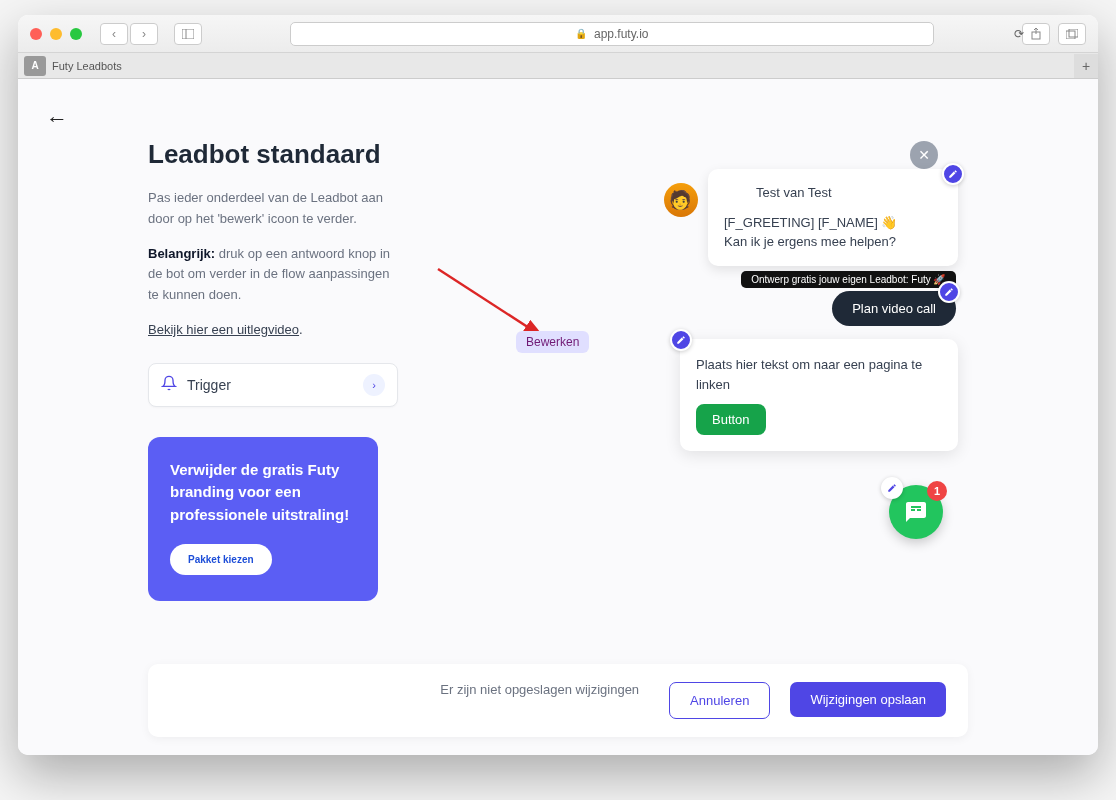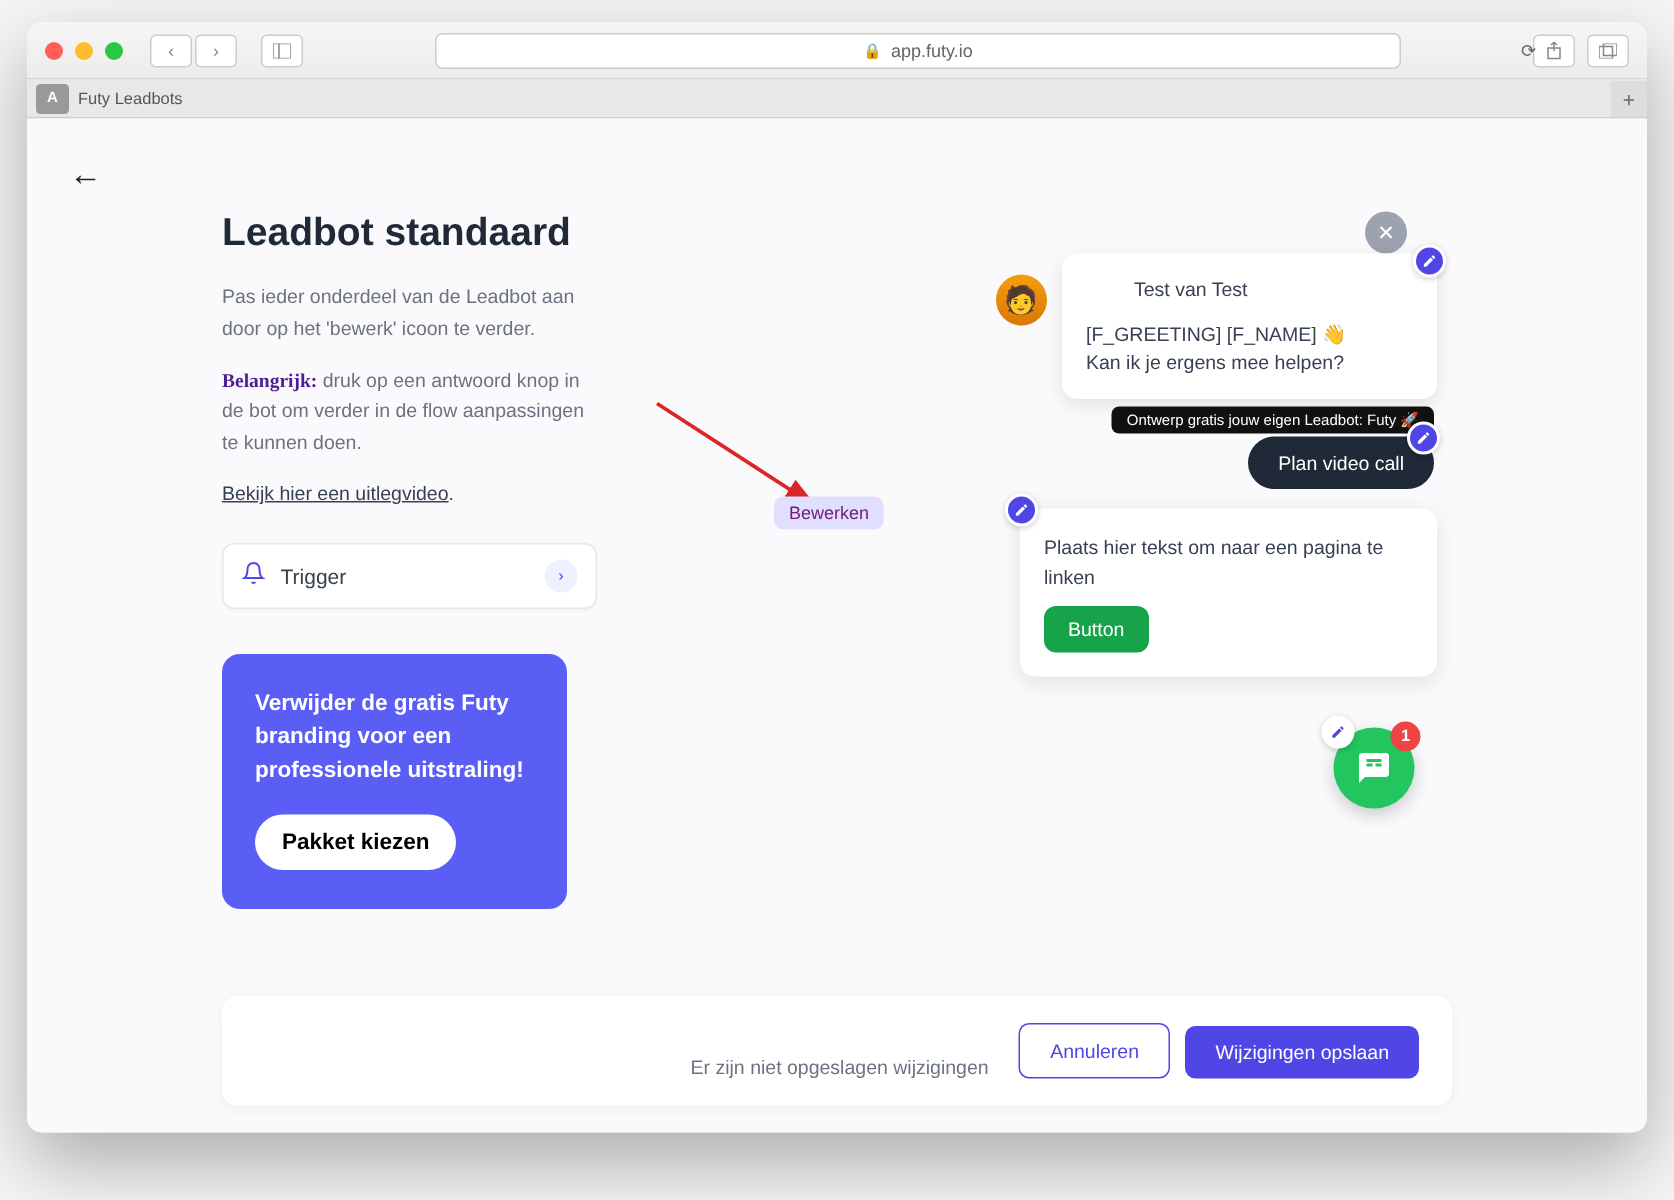--- a/index.html
+++ b/index.html
@@ -26,30 +26,30 @@
 
 
 .content { flex: 1; background: #fafafc; position: relative; overflow: hidden; }
 .back-arrow { position: absolute; top: 24px; left: 28px; font-size: 22px; color: #222; cursor: pointer; }
 .page { padding: 60px 0 0 130px; display: flex; gap: 60px; }
 
 
 .left-col { width: 250px; }
 .page-title { font-size: 26px; font-weight: 700; color: #1f2937; margin-bottom: 18px; }
 .desc { font-size: 13px; color: #6b7280; line-height: 1.6; margin-bottom: 14px; }
-.desc strong { color: #4c1d95; font-family: Liberation Serif, serif; }
+.desc strong { color: #0f172a; }
 .video-link { font-size: 13px; color: #374151; text-decoration: underline; display: inline-block; margin-bottom: 26px; }
 .trigger-row { background: #fff; border: 1px solid #e5e7eb; border-radius: 8px; padding: 10px 12px; display: flex; align-items: center; gap: 10px; font-size: 14px; color: #374151; margin-bottom: 30px; box-shadow: 0 1px 2px rgba(0,0,0,0.03); }
 .bell-icon { color: #4f46e5; }
 .trigger-row .spacer { flex: 1; }
 .trigger-chevron { width: 22px; height: 22px; background: #eef2ff; border-radius: 50%; display: flex; align-items: center; justify-content: center; color: #4f46e5; font-size: 11px; }
 
 .promo { background: #5b5ef4; color: #fff; border-radius: 12px; padding: 22px 22px 26px; width: 230px; }
 .promo-text { font-size: 15px; font-weight: 600; line-height: 1.5; margin-bottom: 18px; }
-.promo-btn { background: #fff; color: #000000; border: none; padding: 10px 18px; border-radius: 22px; font-size: 15px; font-weight: 600; cursor: pointer; }
+.promo-btn { background: #fff; color: #1d4ed8; border: none; padding: 10px 18px; border-radius: 22px; font-size: 10px; font-weight: 600; cursor: pointer; }
 
 
 .preview { flex: 1; position: relative; height: 560px; }
 .close-circle { position: absolute; top: 2px; right: 160px; width: 28px; height: 28px; background: #9ca3af; border-radius: 50%; display: flex; align-items: center; justify-content: center; color: #fff; font-size: 14px; cursor: pointer; }
 
 .avatar { position: absolute; top: 44px; right: 400px; width: 34px; height: 34px; border-radius: 50%; background: linear-gradient(#f59e0b,#d97706); display: flex; align-items: center; justify-content: center; font-size: 18px; }
 
 .msg-card { position: absolute; top: 30px; right: 140px; width: 250px; background: #fff; border-radius: 10px; padding: 14px 16px; box-shadow: 0 4px 12px rgba(0,0,0,0.1); font-size: 13px; color: #374151; line-height: 1.5; }
 .msg-card .edit-badge { position: absolute; top: -6px; right: -6px; }
 .msg-card .title { font-weight: 400; margin-bottom: 10px; margin-left: 32px; }
@@ -67,21 +67,21 @@
 .edit-badge { width: 22px; height: 22px; background: #4f46e5; border: 2px solid #fff; border-radius: 50%; display: flex; align-items: center; justify-content: center; color: #fff; box-shadow: 0 1px 4px rgba(0,0,0,0.2); cursor: pointer; }
 .edit-badge svg { width: 10px; height: 10px; }
 
 .chat-fab { position: absolute; bottom: 160px; right: 155px; width: 54px; height: 54px; background: #22c55e; border-radius: 50%; display: flex; align-items: center; justify-content: center; color: #fff; box-shadow: 0 4px 12px rgba(0,0,0,0.2); }
 .chat-fab .edit-badge { position: absolute; top: -8px; left: -8px; background:#fff; color:#4f46e5; }
 .chat-fab .badge-count { position: absolute; top: -4px; right: -4px; width: 20px; height: 20px; background: #ef4444; border-radius: 50%; font-size: 11px; display: flex; align-items: center; justify-content: center; font-weight: 600; }
 
 .arrow-svg { position: absolute; top: 120px; left: -30px; }
 
 
-.footer-bar { position: absolute; bottom: 18px; left: 130px; right: 130px; background: #fff; border-radius: 10px; padding: 18px 22px; display: flex; align-items: flex-end; gap: 10px; box-shadow: 0 2px 10px rgba(0,0,0,0.05); }
+.footer-bar { position: absolute; bottom: 18px; left: 130px; right: 130px; background: #fff; border-radius: 10px; padding: 18px 22px; display: flex; align-items: flex-start; gap: 20px; box-shadow: 0 2px 10px rgba(0,0,0,0.05); }
 .footer-msg { flex: 1; text-align: right; font-size: 13px; color: #6b7280; padding-right: 10px; }
 .btn-outline { background: #fff; color: #4f46e5; border: 1.5px solid #4f46e5; padding: 10px 20px; border-radius: 7px; font-size: 13px; font-weight: 500; cursor: pointer; }
 .btn-primary { background: #4f46e5; color: #fff; border: none; padding: 10px 20px; border-radius: 7px; font-size: 13px; font-weight: 500; cursor: pointer; }
 </style>
 </head>
 <body>
 
 <div class="browser-window">
 
   <div class="titlebar">

